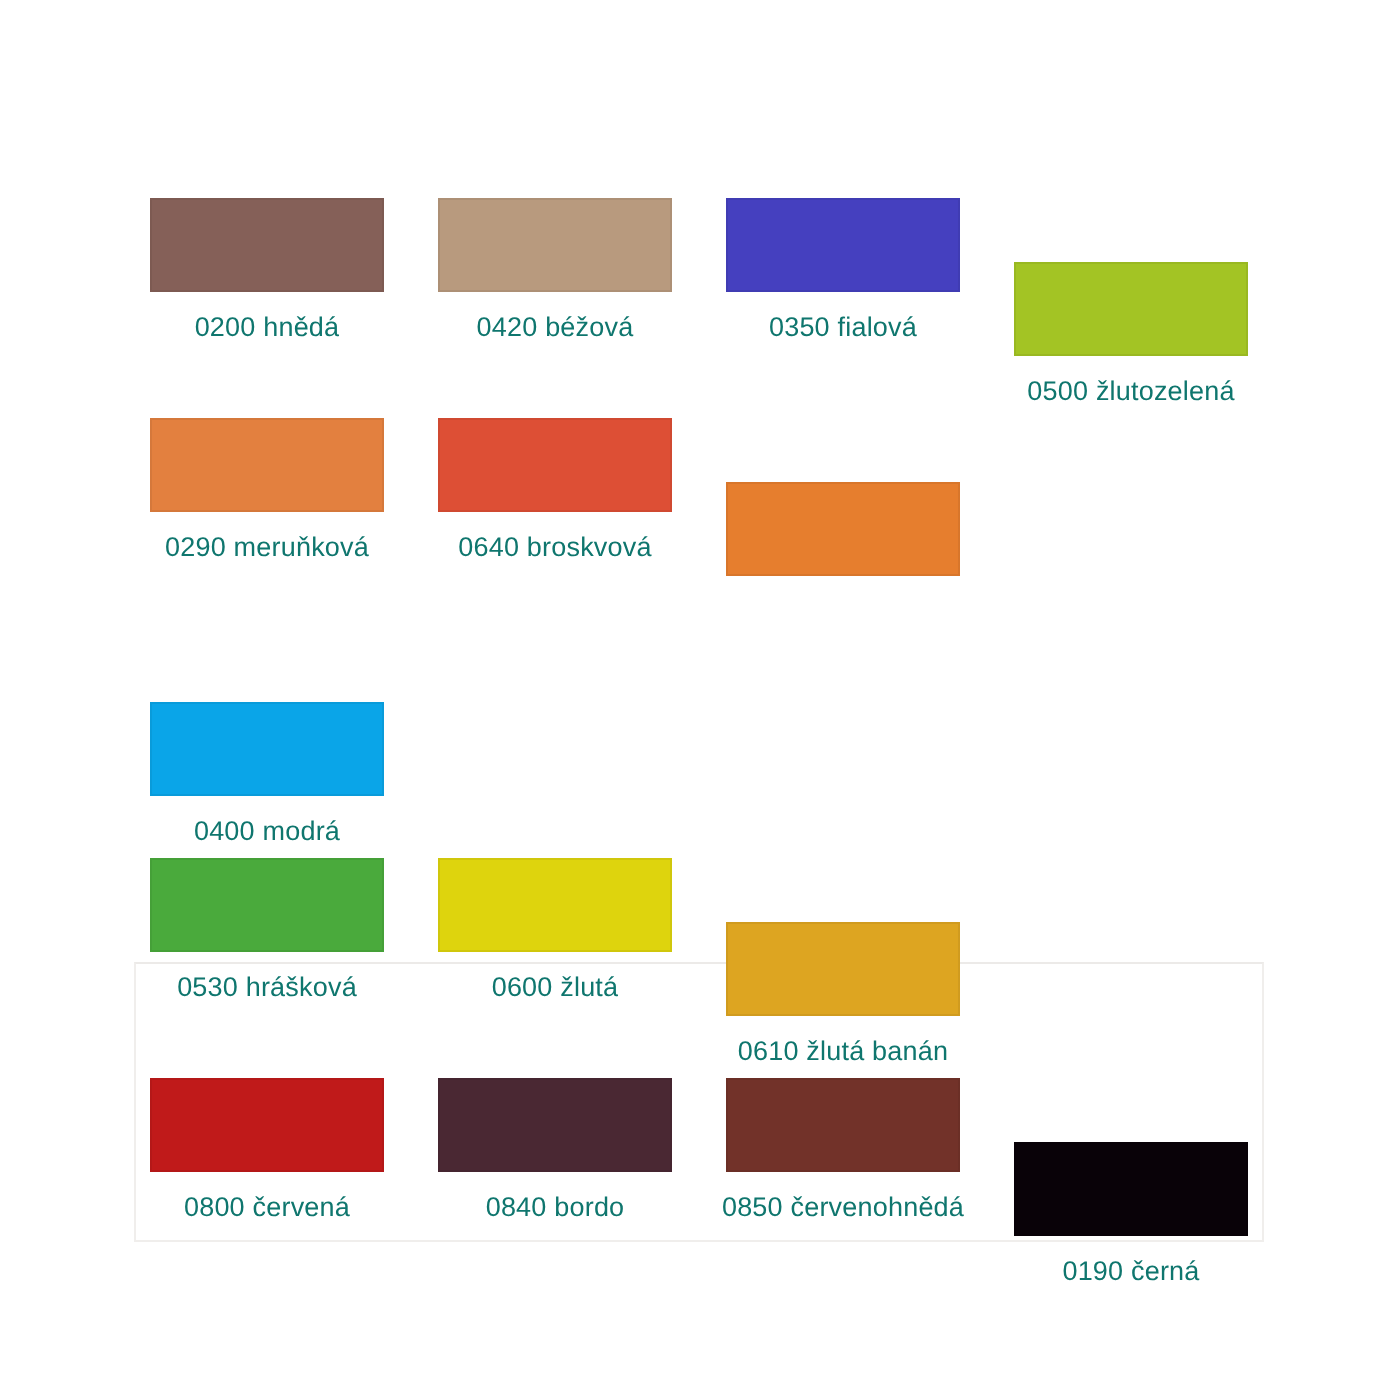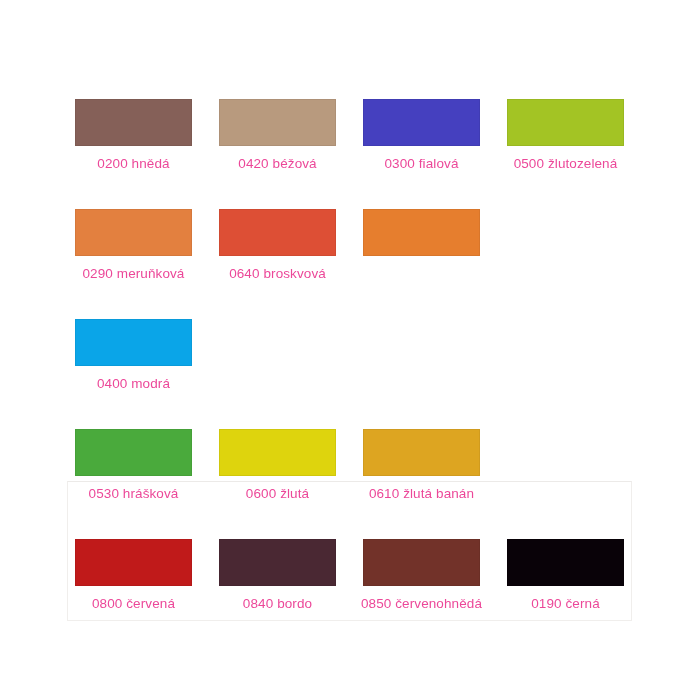--- a/index.html
+++ b/index.html
@@ -53,35 +53,36 @@
 
   .swatch-cell {
     width: 117px;
     margin-right: 27px;
     display: flex;
     flex-direction: column;
     align-items: center;
   }
   .swatch-cell:last-child {
     margin-right: 0;
+    margin-top: 32px;
   }
 
   .swatch-chip {
     width: 117px;
     height: 47px;
     display: block;
     border: 1px solid rgba(0, 0, 0, 0.06);
     box-sizing: border-box;
   }
 
   .swatch-label {
     margin-top: 9px;
     font-size: 13.5px;
     line-height: 17px;
-    color: #ec4899;
+    color: #0f766e;
     text-align: center;
     letter-spacing: 0.1px;
     width: 130px;
     word-wrap: break-word;
   }
 </style>
 </head>
 <body style="background: rgb(255, 255, 255);">
 
 <div id="palette-root">
@@ -93,21 +94,21 @@
         <div class="swatch-cell">
           <span class="swatch-chip" style="background-color: rgb(133, 96, 88);"></span>
           <div class="swatch-label">0200 hnědá</div>
         </div>
         <div class="swatch-cell">
           <span class="swatch-chip" style="background-color: rgb(184, 154, 126);"></span>
           <div class="swatch-label">0420 béžová</div>
         </div>
         <div class="swatch-cell">
           <span class="swatch-chip" style="background-color: rgb(69, 64, 191);"></span>
-          <div class="swatch-label">0300 fialová</div>
+          <div class="swatch-label">0350 fialová</div>
         </div>
         <div class="swatch-cell">
           <span class="swatch-chip" style="background-color: rgb(163, 196, 36);"></span>
           <div class="swatch-label">0500 žlutozelená</div>
         </div>
       </div>
       <div class="swatch-row">
         <div class="swatch-cell">
           <span class="swatch-chip" style="background-color: rgb(227, 128, 63);"></span>
           <div class="swatch-label">0290 meruňková</div>

